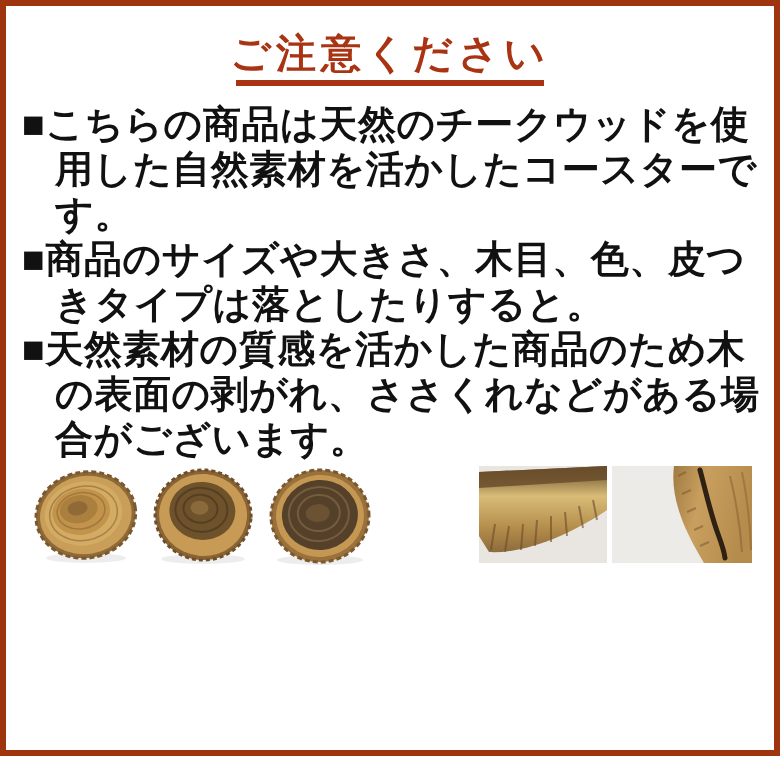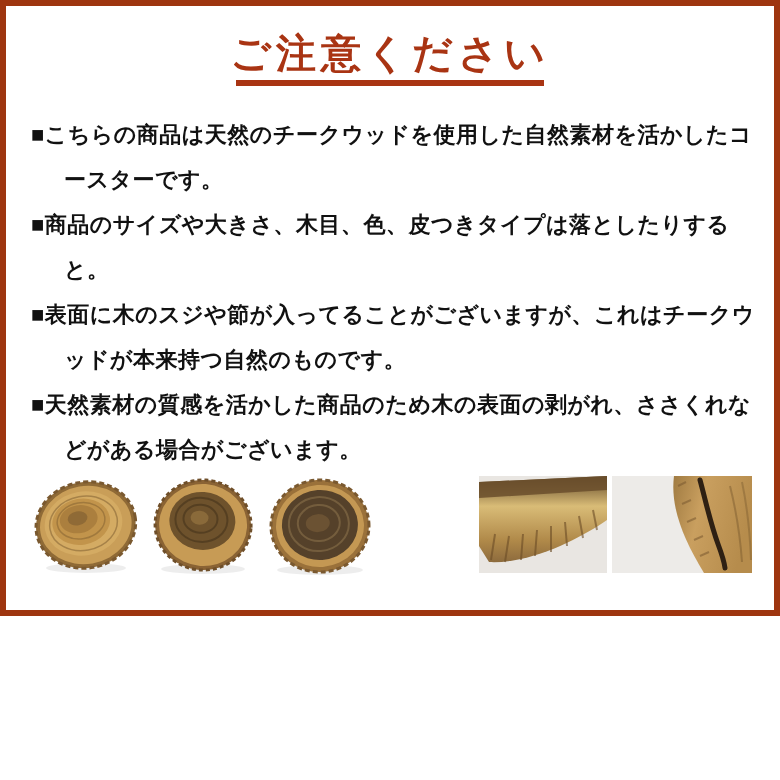--- a/index.html
+++ b/index.html
@@ -1,18 +1,18 @@
 <!DOCTYPE html>
 <html lang="ja"><head>
 <meta charset="utf-8">
 <style>
   html,body{margin:0;padding:0;background:#fff;}
   .frame{
     position:relative;
-    width:780px;height:616px;
+    width:780px;height:756px;
     box-sizing:border-box;
     border:6px solid #9e350f;
     background:#ffffff;
     font-family:"Liberation Sans","DejaVu Sans",sans-serif;
     font-weight:bold;
     overflow:hidden;
   }
   .title{
     margin:24px 0 0;
     text-align:center;
@@ -21,23 +21,23 @@
     letter-spacing:5px;
     color:#a93413;
   }
   .title-underline{
     width:308px;height:6px;
     background:#a93413;
     margin:4px auto 0;
   }
   .notes{
     list-style:none;
-    margin:26px 0 0;
-    padding:0 10px 0 25px;
-    font-size:22px;
+    margin:16px 0 0;
+    padding:0 10px 0 16px;
+    font-size:38px;
     line-height:45px;
     letter-spacing:0.5px;
     color:#111111;
   }
   .notes li{
     padding-left:33px;
     text-indent:-33px;
   }
   .photos{
     display:flex;
@@ -53,21 +53,20 @@
 <body>
 
 <div class="frame">
 
   <h1 class="title">ご注意ください</h1>
   <div class="title-underline"></div>
 
   <ul class="notes">
     <li>■こちらの商品は天然のチークウッドを使用した自然素材を活かしたコースターです。</li>
     <li>■商品のサイズや大きさ、木目、色、皮つきタイプは落としたりすると。</li>
-    <li>■表面に木のスジや節が入ってることがございますが、これはチークウッドが本来持つ自然のものです。</li>
     <li>■天然素材の質感を活かした商品のため木の表面の剥がれ、ささくれなどがある場合がございます。</li>
   </ul>
 
   <div class="photos">
 
     <div class="photo-group">
       <div class="photo-row">
 
         <svg width="112" height="100" viewBox="0 0 112 100">
           <ellipse cx="56" cy="92" rx="40" ry="5" fill="rgba(0,0,0,0.07)"></ellipse>

